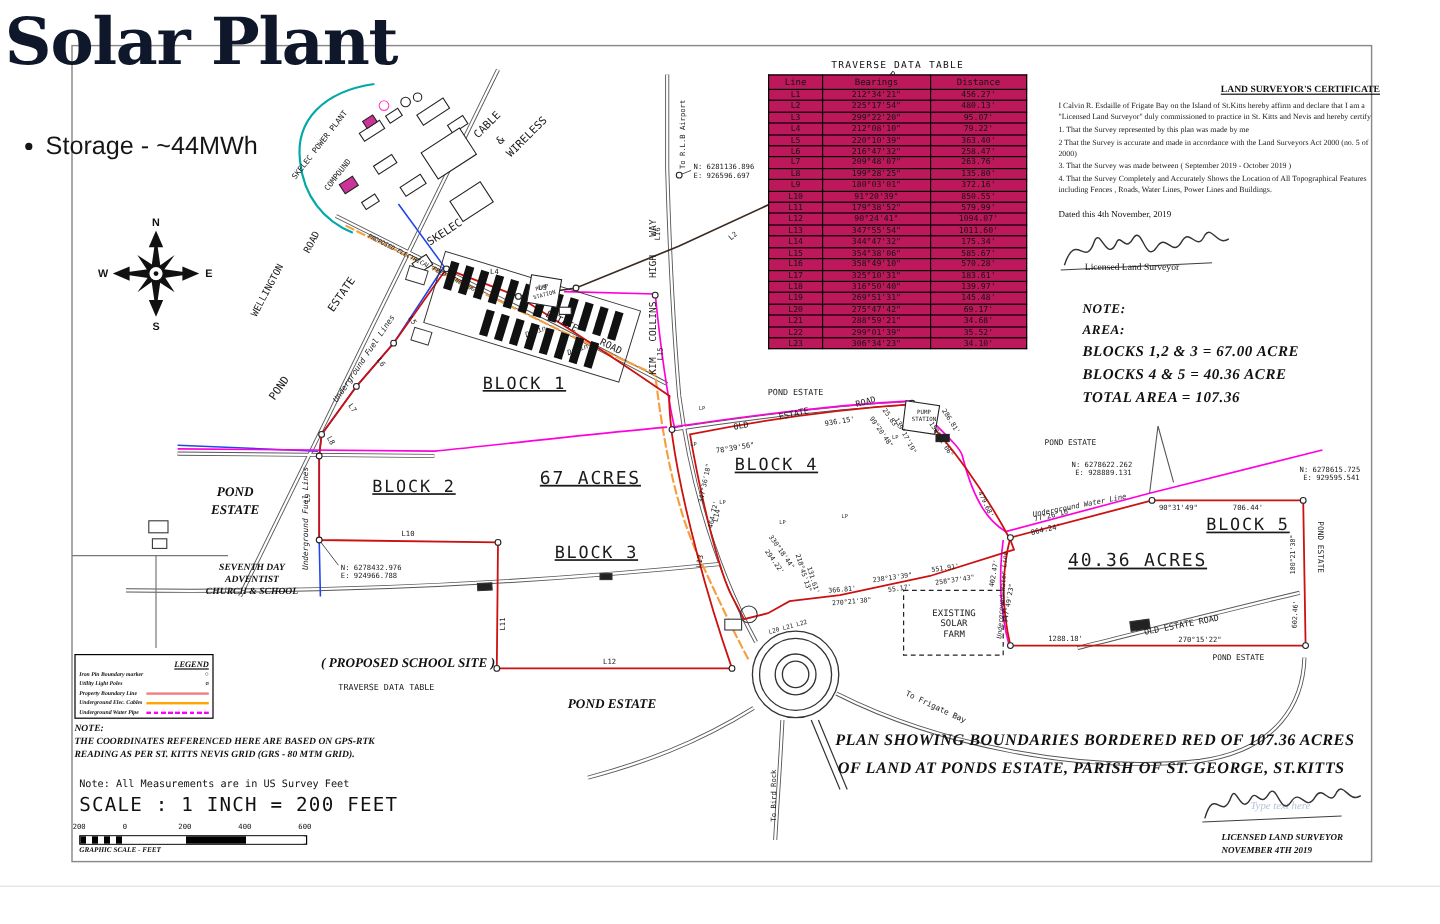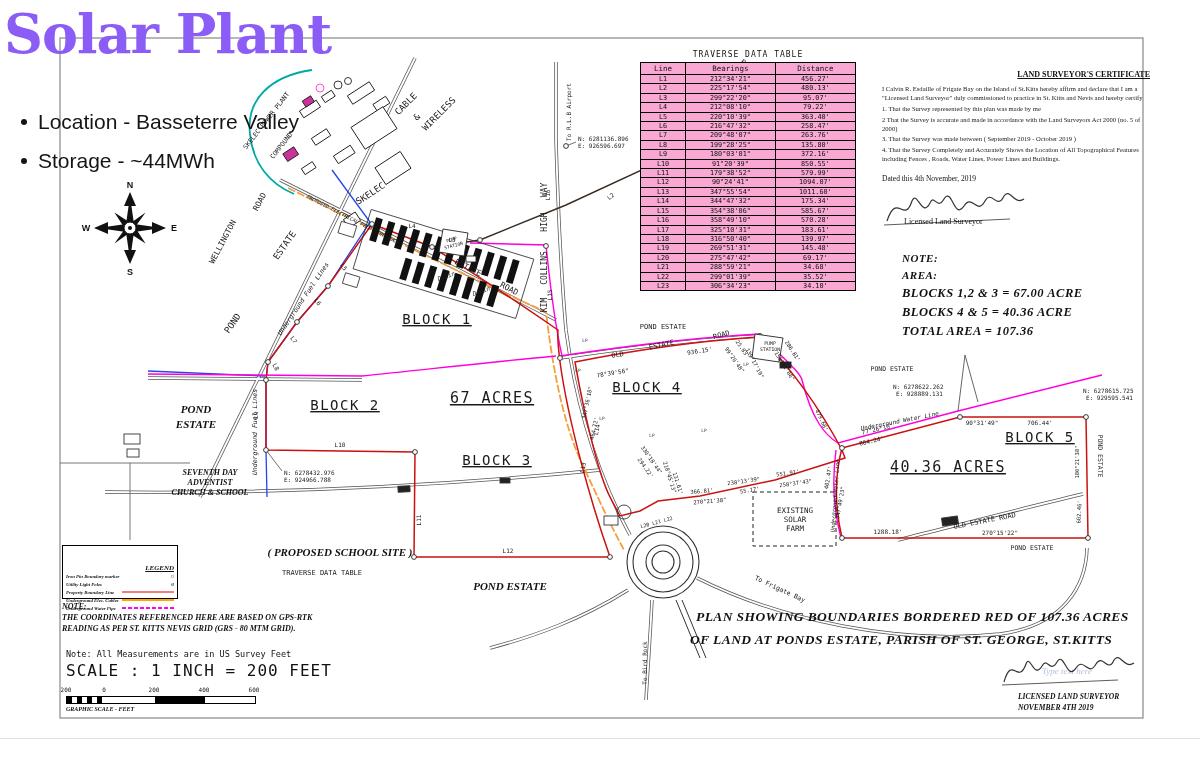--- a/index.html
+++ b/index.html
@@ -9,52 +9,52 @@
   
   .ml-d,.ml-dl,.ml-u,.ml-lp{font-family:"DejaVu Sans Mono",monospace;fill:#1a1a1a;text-anchor:middle;}
   .ml-dl{text-anchor:start;}
   .ml-di{font-family:"DejaVu Sans Mono",monospace;font-style:italic;fill:#1a1a1a;text-anchor:middle;}
   .ml-s{font-family:"Liberation Serif",serif;font-weight:bold;font-style:italic;fill:#111;text-anchor:middle;}
   .ml-u{text-decoration:underline;letter-spacing:1.5px;}
   .ml-lp{fill:#333;}
   .cmp{font-family:"Liberation Sans",sans-serif;font-weight:bold;font-size:9px;fill:#111;text-anchor:middle;}
 
   .title{position:absolute;left:4px;top:2px;font-family:"DejaVu Serif",serif;font-weight:bold;
-         font-size:54px;letter-spacing:-1px;color:#8b5cf6;z-index:5;}
+         font-size:54px;letter-spacing:-1px;color:#0f172a;z-index:5;}
   .bullets{position:absolute;left:38px;top:110px;margin:0;padding:0;list-style:none;z-index:5;}
   .bullets li{font-size:21px;margin-bottom:15px;color:#151515;position:relative;}
   .bullets li::before{content:"";position:absolute;left:-17px;top:9px;width:6px;height:6px;border-radius:50%;background:#151515;}
 
   .traverse{position:absolute;left:640px;top:50px;width:216px;z-index:4;}
   .traverse .t-title{font-family:"DejaVu Sans Mono",monospace;font-size:8px;letter-spacing:1px;text-align:center;margin-bottom:3px;}
-  .traverse table{border-collapse:collapse;width:100%;background:#f9a8d4;}
+  .traverse table{border-collapse:collapse;width:100%;background:#be185d;}
   .traverse th,.traverse td{border:0.8px solid #000;font-family:"DejaVu Sans Mono",monospace;
       font-size:6.8px;line-height:8.4px;text-align:center;padding:0 2px;}
   .traverse th{font-size:7.5px;line-height:11px;font-weight:normal;}
   .traverse table{border:1.4px solid #000;}
 
   .certificate{position:absolute;left:882px;top:70px;width:268px;z-index:4;font-family:"Liberation Serif",serif;}
   .cert-head{font-size:8px;font-weight:bold;text-decoration:underline;margin-bottom:6px;text-align:right;}
   .cert-line{font-size:6.6px;line-height:1.35;margin-bottom:2px;color:#222;}
   .cert-dated{font-size:7.5px;margin-top:10px;}
   .cert-cap{font-size:8px;margin-top:-16px;margin-left:22px;}
 
   .note-area{position:absolute;left:902px;top:250px;z-index:4;font-family:"Liberation Serif",serif;
              font-weight:bold;font-style:italic;}
   .note-line{font-size:12.5px;line-height:19px;letter-spacing:.5px;}
   .note-line:nth-child(1),.note-line:nth-child(2){font-size:11px;line-height:17px;}
 
   .caption{position:absolute;left:684px;top:606px;z-index:4;font-family:"Liberation Serif",serif;
            font-weight:bold;font-style:italic;}
-  .caption-line{font-size:13.5px;line-height:22.5px;letter-spacing:.4px;white-space:nowrap;}
+  .caption-line{font-size:13.5px;line-height:22.5px;letter-spacing:.4px;white-space:nowrap;text-align:center;}
   .caption-line:nth-child(1){margin-left:12px;}
   .caption-line:nth-child(2){margin-left:6px;}
 
   .legend-box{position:absolute;left:62px;top:545px;width:116px;height:54px;border:1.4px solid #000;
-              background:#fff;z-index:4;padding:18px 3px;box-sizing:border-box;font-family:"Liberation Serif",serif;}
+              background:#fff;z-index:4;padding:4px 3px;box-sizing:border-box;font-family:"Liberation Serif",serif;}
   .legend-title{font-size:7px;font-weight:bold;font-style:italic;text-decoration:underline;text-align:right;}
   .legend-row{display:flex;justify-content:space-between;align-items:center;height:8px;}
   .legend-label{font-size:4.8px;font-weight:bold;font-style:italic;white-space:nowrap;}
   .legend-sym{font-size:5.5px;}
   .leg-line{display:inline-block;width:52px;height:1.6px;}
 
   .gps-note{position:absolute;left:62px;top:602px;z-index:4;font-family:"Liberation Serif",serif;
             font-weight:bold;font-style:italic;font-size:8px;line-height:1.35;width:270px;}
   .meas-note{position:absolute;left:66px;top:649px;z-index:4;font-family:"DejaVu Sans Mono",monospace;font-size:8.5px;}
   .scale-line{position:absolute;left:66px;top:661px;z-index:4;font-family:"DejaVu Sans Mono",monospace;font-size:16px;letter-spacing:1px;text-align:right;}
@@ -372,21 +372,20 @@
         <text x="578" y="372" font-size="4.5" class="ml-lp">LP</text>
         <text x="602" y="420" font-size="4.5" class="ml-lp">LP</text>
         <text x="652" y="437" font-size="4.5" class="ml-lp">LP</text>
         <text x="704" y="432" font-size="4.5" class="ml-lp">LP</text>
         <text x="746" y="366" font-size="4.5" class="ml-lp">LP</text>
       </g>
   </svg>
 
   <div class="title">Solar Plant</div>
   <ul class="bullets" id="bullets">
-      <li>Location - Basseterre Valley</li>
       <li>Storage - ~44MWh</li>
     </ul>
 
   <div class="traverse">
     <div class="t-title">TRAVERSE DATA TABLE</div>
     <table>
       <thead>
           <tr id="traverse-head">
             <th>Line</th>
             <th>Bearings</th>

